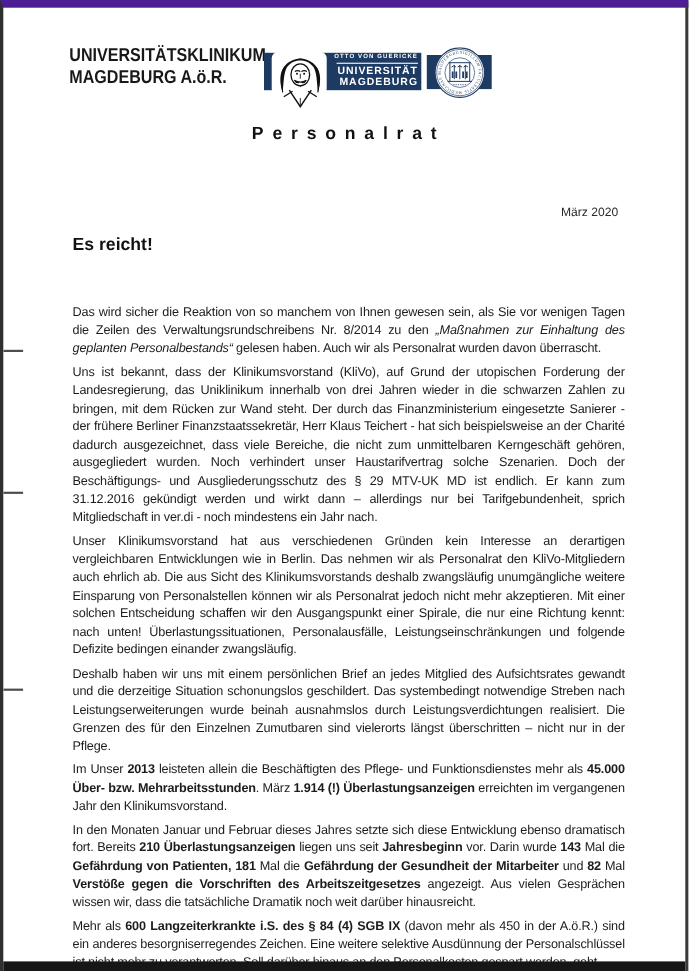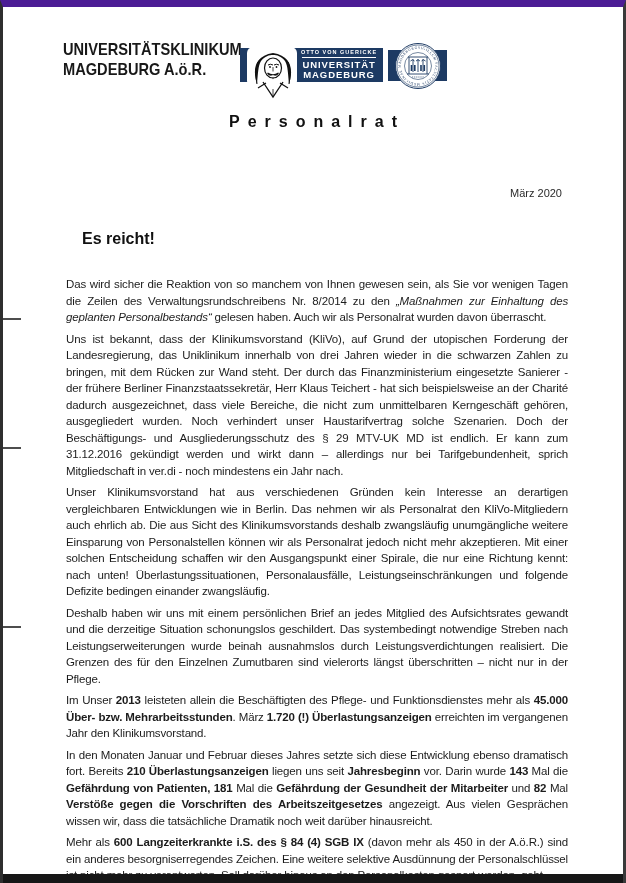--- a/index.html
+++ b/index.html
@@ -21,38 +21,38 @@
   
   .org-name{
     position:absolute;left:60px;top:33px;
     font-weight:bold;font-size:17px;line-height:20px;letter-spacing:0;
     transform:scaleX(0.86);transform-origin:left top;white-space:nowrap;color:#181818;
   }
   .logo-univ{position:absolute;left:237px;top:41px;width:143px;height:34px;background:#1d3a63;}
   .portrait-wrap{position:absolute;left:4px;top:-6px;width:58px;height:58px;}
   .logo-univ-text{
     position:absolute;left:58px;top:0;width:82px;height:100%;
-    display:flex;flex-direction:column;justify-content:center;align-items:center;
+    display:flex;flex-direction:column;justify-content:center;align-items:flex-end;
     color:#ffffff;text-align:center;
   }
   .logo-univ-line1{font-size:5.5px;font-weight:bold;letter-spacing:1px;white-space:nowrap;}
   .logo-univ-rule{width:74px;height:1px;background:#ffffff;margin:1.5px 0 2px 0;}
   .logo-univ-line2,.logo-univ-line3{font-size:9.5px;font-weight:bold;letter-spacing:0.9px;line-height:10.5px;white-space:nowrap;}
   .logo-seal{position:absolute;left:385px;top:43px;width:59px;height:31px;background:#1d3a63;}
   .seal-wrap{position:absolute;left:50%;top:50%;width:46px;height:46px;transform:translate(-50%,-50%);}
 
   .banner-title{
     position:absolute;left:0;right:0;top:106px;
     text-align:center;font-weight:bold;font-size:16px;
     letter-spacing:8px;margin-right:-8px;color:#111;
   }
 
   .date-line{position:absolute;top:180px;right:61px;font-size:11px;color:#2a2a2a;}
 
-  .doc-title{position:absolute;left:63px;top:207px;font-size:16px;font-weight:bold;color:#111;margin:16px;}
+  .doc-title{position:absolute;left:63px;top:207px;font-size:16px;font-weight:bold;color:#111;margin:0;}
 
   .doc-body{
     position:absolute;left:63px;top:241px;width:502px;
     font-size:11.5px;line-height:16.5px;letter-spacing:-0.15px;
     text-align:justify;color:#1c1c1c;margin-top:28px;
   }
   .doc-body p{margin:0 0 5px 0;}
   .doc-body .b{font-weight:bold;}
   .doc-body .i{font-style:italic;}
 </style>
@@ -133,19 +133,19 @@
 
   <div class="date-line">März 2020</div>
 
   <h1 class="doc-title">Es reicht!</h1>
 
   <div class="doc-body" id="doc-body">
       <p><span>Das wird sicher die Reaktion von so manchem von Ihnen gewesen sein, als Sie vor wenigen Tagen die Zeilen des Verwaltungsrundschreibens Nr. 8/2014 zu den </span><span class="i">„Maßnahmen zur Einhaltung des geplanten Personalbestands“</span><span> gelesen haben. Auch wir als Personalrat wurden davon überrascht.</span></p>
       <p><span>Uns ist bekannt, dass der Klinikumsvorstand (KliVo), auf Grund der utopischen Forderung der Landesregierung, das Uniklinikum innerhalb von drei Jahren wieder in die schwarzen Zahlen zu bringen, mit dem Rücken zur Wand steht. Der durch das Finanzministerium eingesetzte Sanierer - der frühere Berliner Finanzstaatssekretär, Herr Klaus Teichert - hat sich beispielsweise an der Charité dadurch ausgezeichnet, dass viele Bereiche, die nicht zum unmittelbaren Kerngeschäft gehören, ausgegliedert wurden. Noch verhindert unser Haustarifvertrag solche Szenarien. Doch der Beschäftigungs- und Ausgliederungsschutz des § 29 MTV-UK MD ist endlich. Er kann zum 31.12.2016 gekündigt werden und wirkt dann – allerdings nur bei Tarifgebundenheit, sprich Mitgliedschaft in ver.di - noch mindestens ein Jahr nach.</span></p>
       <p><span>Unser Klinikumsvorstand hat aus verschiedenen Gründen kein Interesse an derartigen vergleichbaren Entwicklungen wie in Berlin. Das nehmen wir als Personalrat den KliVo-Mitgliedern auch ehrlich ab. Die aus Sicht des Klinikumsvorstands deshalb zwangsläufig unumgängliche weitere Einsparung von Personalstellen können wir als Personalrat jedoch nicht mehr akzeptieren. Mit einer solchen Entscheidung schaffen wir den Ausgangspunkt einer Spirale, die nur eine Richtung kennt: nach unten! Überlastungssituationen, Personalausfälle, Leistungseinschränkungen und folgende Defizite bedingen einander zwangsläufig.</span></p>
       <p><span>Deshalb haben wir uns mit einem persönlichen Brief an jedes Mitglied des Aufsichtsrates gewandt und die derzeitige Situation schonungslos geschildert. Das systembedingt notwendige Streben nach Leistungserweiterungen wurde beinah ausnahmslos durch Leistungsverdichtungen realisiert. Die Grenzen des für den Einzelnen Zumutbaren sind vielerorts längst überschritten – nicht nur in der Pflege.</span></p>
-      <p><span>Im Unser </span><span class="b">2013</span><span> leisteten allein die Beschäftigten des Pflege- und Funktionsdienstes mehr als </span><span class="b">45.000 Über- bzw. Mehrarbeitsstunden</span><span>. März </span><span class="b">1.720 (!) Überlastungsanzeigen</span><span> erreichten im vergangenen Jahr den Klinikumsvorstand.</span></p>
+      <p><span>Im Unser </span><span class="b">2013</span><span> leisteten allein die Beschäftigten des Pflege- und Funktionsdienstes mehr als </span><span class="b">45.000 Über- bzw. Mehrarbeitsstunden</span><span>. März </span><span class="b">1.914 (!) Überlastungsanzeigen</span><span> erreichten im vergangenen Jahr den Klinikumsvorstand.</span></p>
       <p><span>In den Monaten Januar und Februar dieses Jahres setzte sich diese Entwicklung ebenso dramatisch fort. Bereits </span><span class="b">210 Überlastungsanzeigen</span><span> liegen uns seit </span><span class="b">Jahresbeginn</span><span> vor. Darin wurde </span><span class="b">143</span><span> Mal die </span><span class="b">Gefährdung von Patienten, 181</span><span> Mal die </span><span class="b">Gefährdung der Gesundheit der Mitarbeiter</span><span> und </span><span class="b">82</span><span> Mal </span><span class="b">Verstöße gegen die Vorschriften des Arbeitszeitgesetzes</span><span> angezeigt. Aus vielen Gesprächen wissen wir, dass die tatsächliche Dramatik noch weit darüber hinausreicht.</span></p>
       <p><span>Mehr als </span><span class="b">600 Langzeiterkrankte i.S. des § 84 (4) SGB IX</span><span> (davon mehr als 450 in der A.ö.R.) sind ein anderes besorgniserregendes Zeichen. Eine weitere selektive Ausdünnung der Personalschlüssel ist nicht mehr zu verantworten. Soll darüber hinaus an den Personalkosten gespart werden, geht</span></p>
     </div>
 
   <div class="bottom-bar"></div>
 </div>
 
 </body></html>

